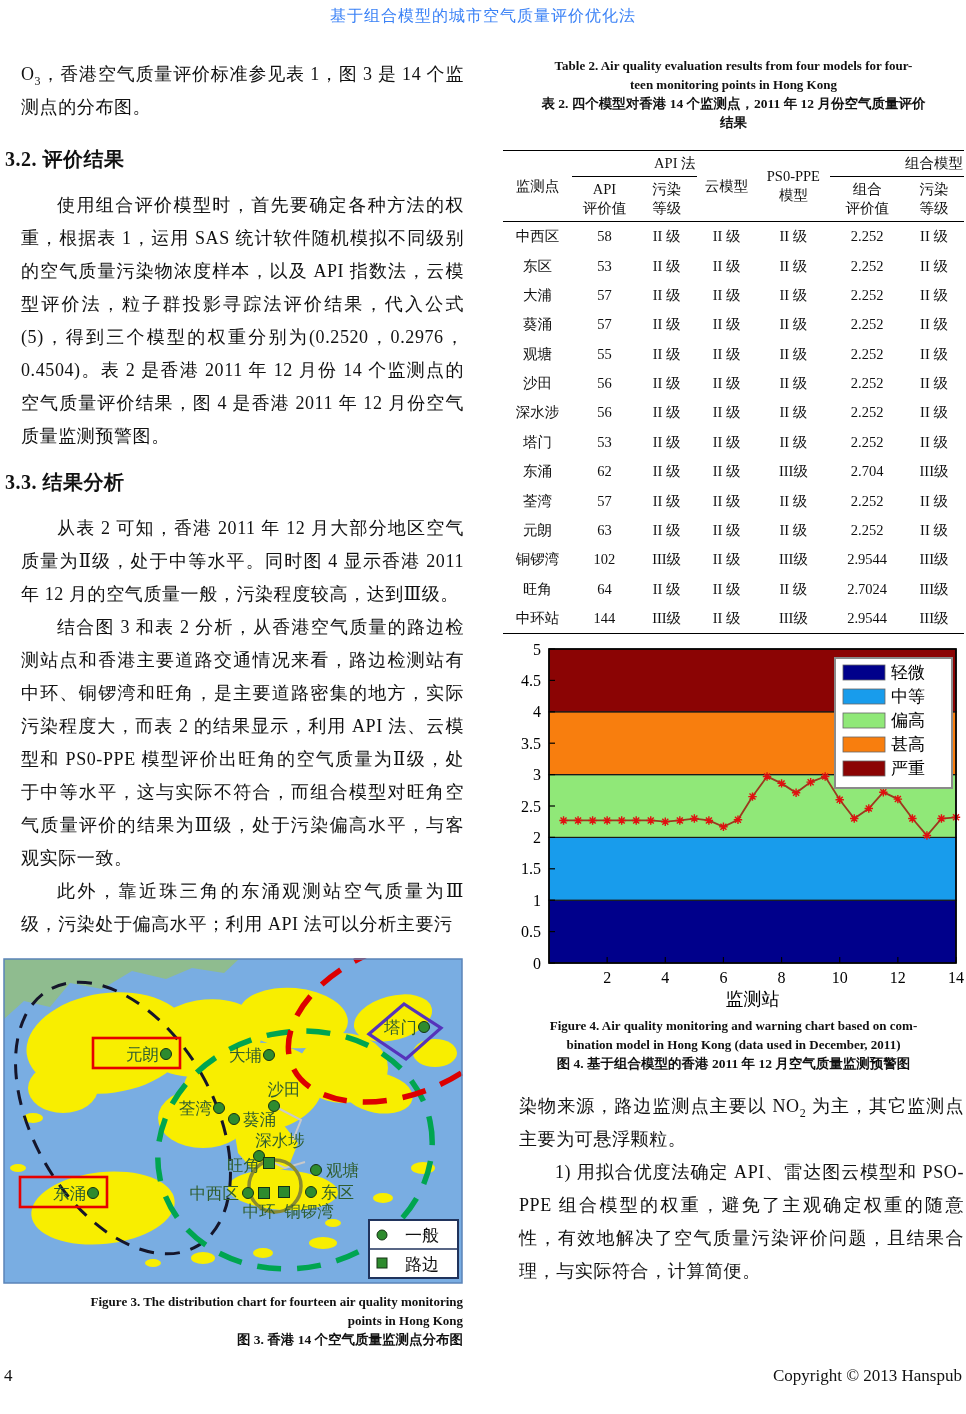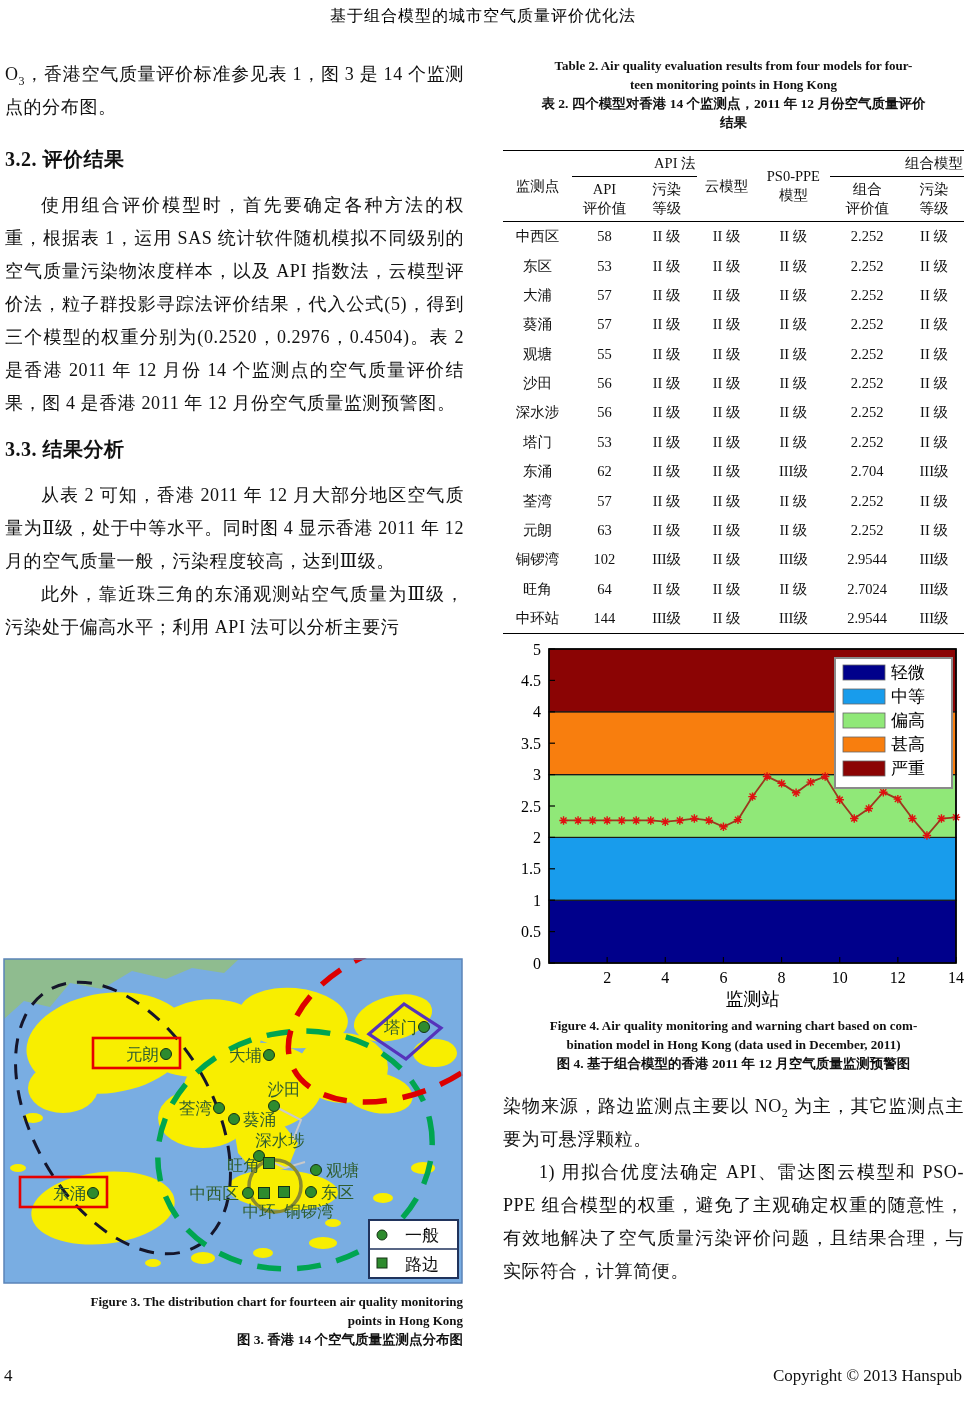--- a/index.html
+++ b/index.html
@@ -3,33 +3,33 @@
 <meta charset="utf-8">
 <style>
   html,body{margin:0;padding:0;}
   body{
     width:966px;height:1414px;position:relative;background:#ffffff;
     font-family:"Liberation Serif","DejaVu Serif",serif;color:#111;
     overflow:hidden;
   }
   .hdr{
     position:absolute;top:6px;left:0;width:100%;text-align:center;
-    font-size:16px;color:#000000;letter-spacing:1px;
+    font-size:16px;color:#3b82f6;letter-spacing:1px;
   }
   .col{position:absolute;overflow:hidden;}
   #left-col{left:5px;top:58px;width:459px;height:892px;}
   #right-col-cap{left:503px;top:56px;width:461px;}
   #right-table{left:503px;top:150px;width:461px;}
   #right-chart{left:501px;top:636px;width:463px;}
   #fig4-cap{left:503px;top:1016px;width:461px;}
   #right-text{left:503px;top:1090px;width:461px;}
   #fig3{left:3px;top:958px;width:460px;}
   #fig3-cap{left:3px;top:1292px;width:460px;text-align:right;}
   p.body{
-    font-size:18px;line-height:33px;text-align:justify;margin:0 0 0 0;
+    font-size:18px;line-height:33px;text-align:justify;margin:0 0 0 16px;
     letter-spacing:0.6px;
   }
   p.body.indent{text-indent:2em;}
   sub.chem{font-size:12px;line-height:0;}
   h2.sec{font-size:20px;margin:0;letter-spacing:0.5px;}
   .cap{font-weight:bold;text-align:center;line-height:19px;}
   .cap .en{font-size:13px;}
   .cap .zh{font-size:13.5px;}
   
   table.t2{width:100%;border-collapse:collapse;font-size:14.5px;border-top:1.7px solid #000;}
@@ -46,20 +46,21 @@
 <body>
 
 <div class="hdr">基于组合模型的城市空气质量评价优化法</div>
 
 <div id="left-col" class="col">
   <p class="body"><span>O</span><sub class="chem">3</sub><span>，香港空气质量评价标准参见表 1，图 3 是 14 个监测点的分布图。</span></p>
   <h2 class="sec" style="margin:22px 0 16px 0;">3.2. 评价结果</h2>
   <p class="body indent">使用组合评价模型时，首先要确定各种方法的权重，根据表 1，运用 SAS 统计软件随机模拟不同级别的空气质量污染物浓度样本，以及 API 指数法，云模型评价法，粒子群投影寻踪法评价结果，代入公式(5)，得到三个模型的权重分别为(0.2520，0.2976，0.4504)。表 2 是香港 2011 年 12 月份 14 个监测点的空气质量评价结果，图 4 是香港 2011 年 12 月份空气质量监测预警图。</p>
   <h2 class="sec" style="margin:16px 0 16px 0;">3.3. 结果分析</h2>
   <p class="body indent">从表 2 可知，香港 2011 年 12 月大部分地区空气质量为Ⅱ级，处于中等水平。同时图 4 显示香港 2011 年 12 月的空气质量一般，污染程度较高，达到Ⅲ级。</p>
+  <p class="body indent">结合图 3 和表 2 分析，从香港空气质量的路边检测站点和香港主要道路交通情况来看，路边检测站有中环、铜锣湾和旺角，是主要道路密集的地方，实际污染程度大，而表 2 的结果显示，利用 API 法、云模型和 PS0-PPE 模型评价出旺角的空气质量为Ⅱ级，处于中等水平，这与实际不符合，而组合模型对旺角空气质量评价的结果为Ⅲ级，处于污染偏高水平，与客观实际一致。</p>
   <p class="body indent">此外，靠近珠三角的东涌观测站空气质量为Ⅲ级，污染处于偏高水平；利用 API 法可以分析主要污</p>
 </div>
 
 <div id="fig3" class="col">
   <svg id="map3" width="460" height="326" viewBox="0 0 460 326">
     <g>
       <rect x="1" y="1" width="458" height="324" fill="#79ADE2"></rect>
       <path d="M1,1 H236 L221,15 L189,10 L163,21 L129,13 L99,31 L67,25 L47,49 L21,43 L1,61 Z" fill="#8FBC8F"></path>
       <g fill="#F8EE00">
         <ellipse cx="105" cy="85" rx="82" ry="50" transform="rotate(-8 105 85)"></ellipse>

